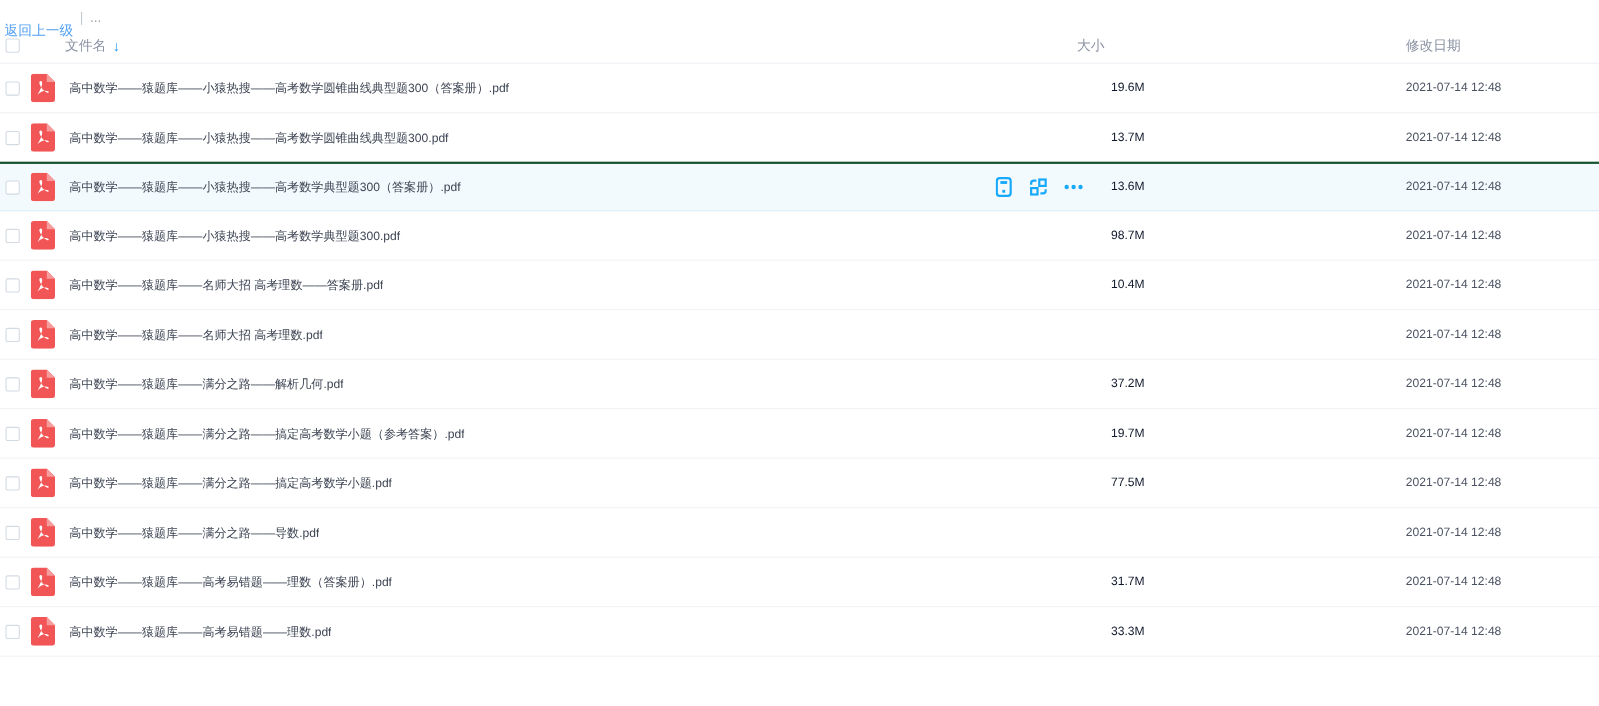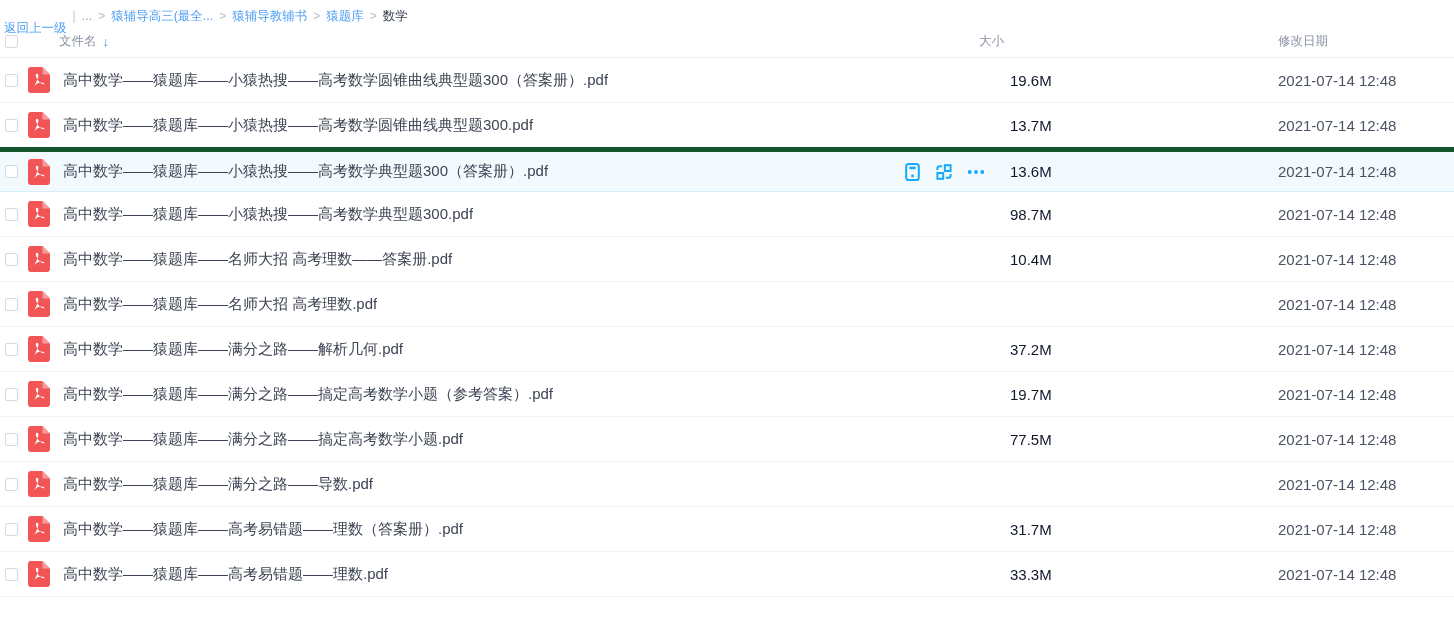--- a/index.html
+++ b/index.html
@@ -17,39 +17,38 @@
   
   .thead { display:flex; align-items:center; height:32px; border-bottom:1px solid #eef0f4; font-size:12.5px; color:#8b92a3;gap:31px; }
   .cb-cell { width:28px; padding-left:5px; flex:0 0 28px; display:flex; align-items:center; }
   .checkbox { width:13px; height:13px; border:1px solid #d4dae2; border-radius:2px; background:#fff; cursor:pointer; }
   .th-name { flex:1 1 auto; display:flex; align-items:center; gap:6px; }
   .th-size { flex:0 0 268px; }
   .th-date { flex:0 0 176px; }
   .sort-icon { color:#2196f3; font-size:13px; font-weight:bold; cursor:pointer; line-height:1; }
 
   
-  .row { display:flex; align-items:center; height:45px; border-bottom:1px solid #f0f2f5; font-size:15px; cursor:pointer; }
-  .row.hover { background:#f3fafe; border-bottom:1px solid #d9eefb; border-top:5px solid #14532d; margin-top:-1px; }
+  .row { display:flex; align-items:center; height:45px; border-bottom:1px solid #f0f2f5; font-size:11px; cursor:pointer; }
+  .row.hover { background:#f3fafe; border-bottom:1px solid #d9eefb; border-top:2px solid #14532d; margin-top:-1px; }
   .icon-cell { flex:0 0 35px; display:flex; align-items:center; }
   .name-cell { flex:1 1 auto; display:flex; align-items:center; min-width:0; }
   .file-name { color:#3d4453; white-space:nowrap; overflow:hidden; text-overflow:ellipsis; }
   .actions { margin-left:auto; margin-right:25px; display:flex; align-items:center; gap:14px; visibility:hidden; }
   .row.hover .actions { visibility:visible; }
   .action-btn { width:18px; height:18px; display:flex; align-items:center; justify-content:center; cursor:pointer; }
   .size-cell { flex:0 0 268px; color:#0f172a; }
   .date-cell { flex:0 0 176px; color:#4b5262; }
 </style>
 </head>
 <body>
 
 <div class="breadcrumb">
   <a>返回上一级</a>
   <span class="divider">|</span>
   <span class="ellipsis">...</span>
-  <span id="crumbs"><span class="sep">&gt;</span><a>猿辅导高三(最全...</a><span class="sep">&gt;</span><a>猿辅导教辅书</a><span class="sep">&gt;</span><a>猿题库</a><span class="sep">&gt;</span><span class="current">数学</span></span>
 </div>
 
 <div class="thead">
   <span class="cb-cell">
     <span class="checkbox"></span>
   </span>
   <span class="th-name">
     <span>文件名</span>
     <span class="sort-icon">↓</span>
   </span>

